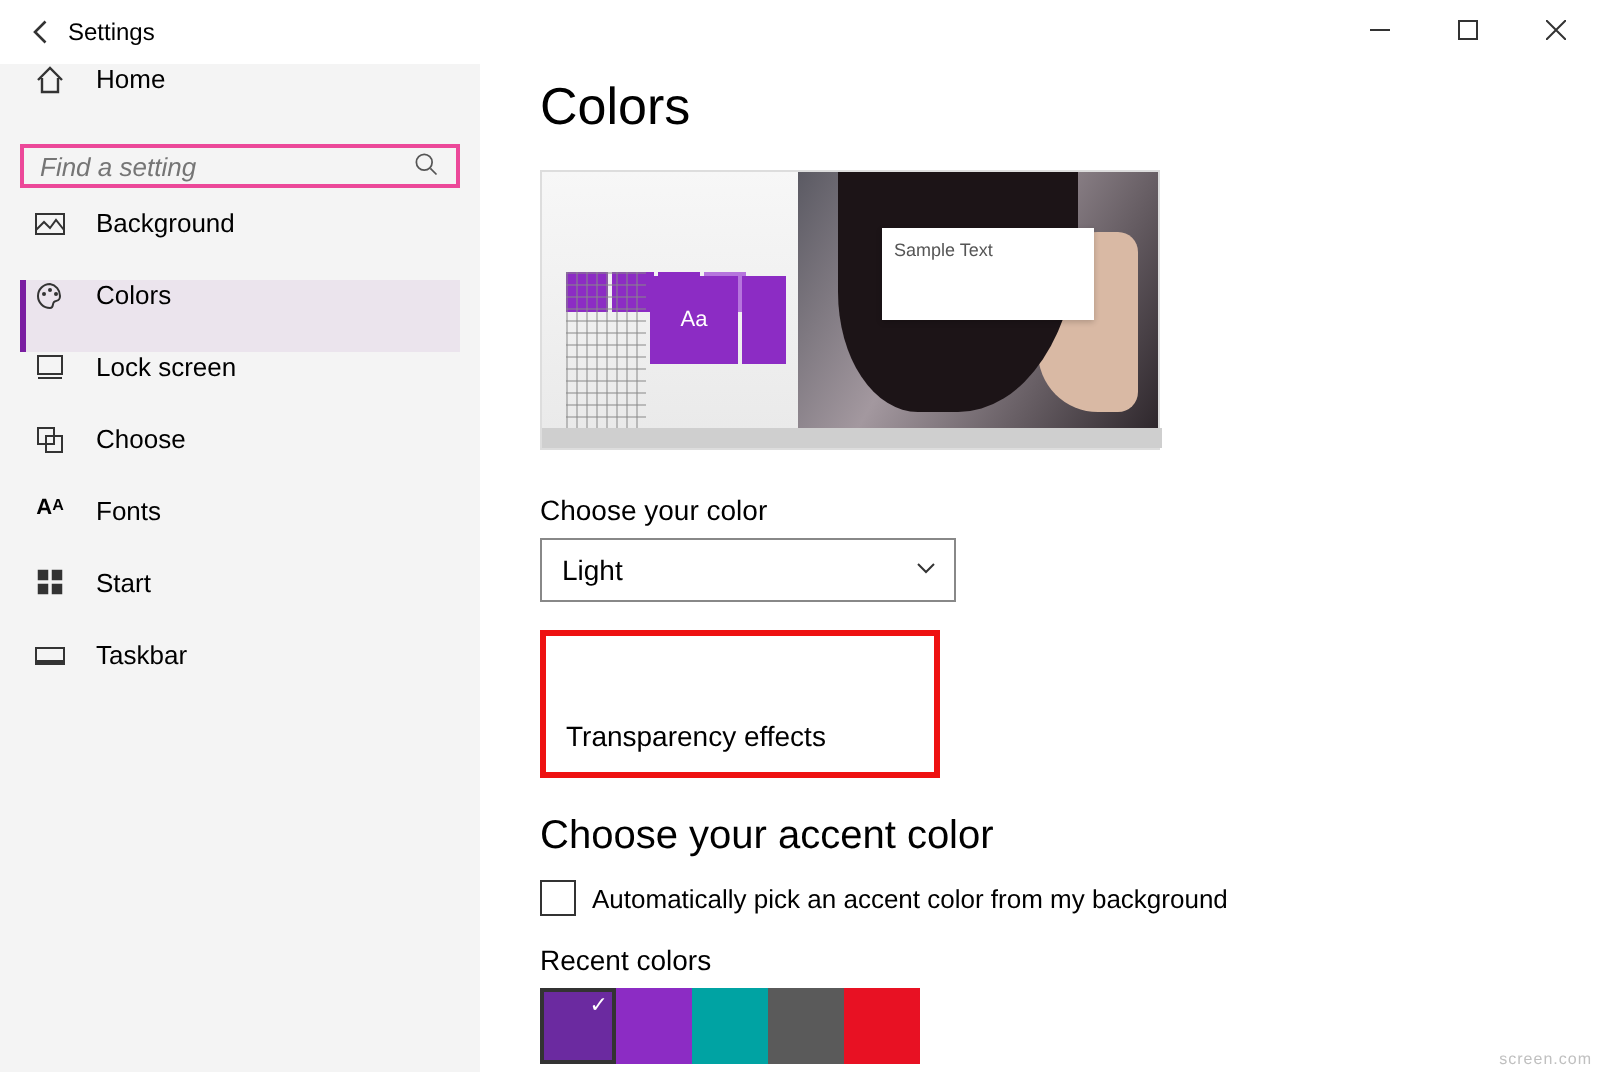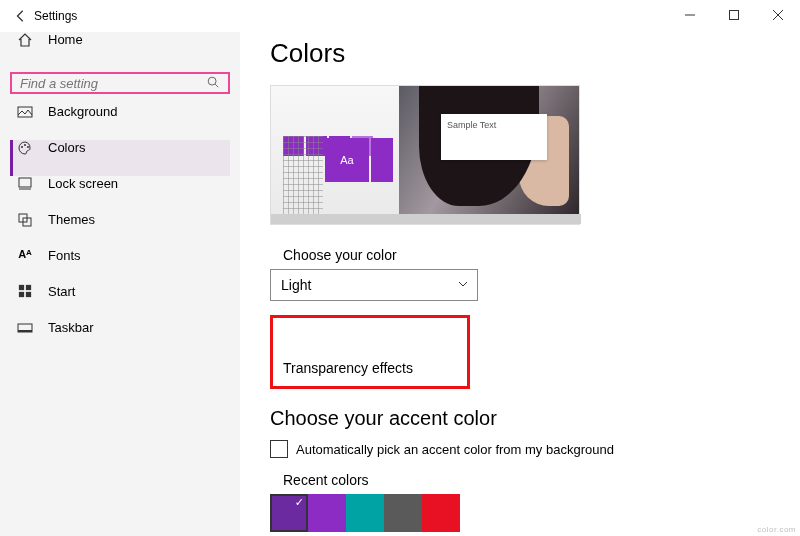--- a/index.html
+++ b/index.html
@@ -34,21 +34,21 @@
   .t-a { left: 88px; bottom: 54px; width: 22px; height: 22px; }
   .t-b { left: 88px; bottom: 32px; width: 22px; height: 22px; }
   .t-row { left: 42px; bottom: 10px; width: 90px; height: 20px; display:flex; }
   .t-row div { flex:1; margin-right:2px; background:#8c2cc4; }
   .t-row div:last-child { background:#b675dd; margin-right:0; }
   .prev-right { position: absolute; right: 0; top: 0; width: 180px; height: 100%; background: linear-gradient(120deg,#5b5a63,#a3989f 40%,#2a2328); }
   .hair { position:absolute; left:20px; top:0; width:120px; height:120px; background:#1c1417; border-radius: 0 0 60px 40px / 0 0 90px 60px; }
   .skin { position:absolute; right:10px; top:30px; width:50px; height:90px; background:#d9b9a4; border-radius:30px 10px 10px 30px; }
   .popup { position: absolute; left: 156px; top: 28px; width: 106px; height: 46px; background: #fff; padding: 6px; font-size: 9px; color:#555; box-shadow: 0 1px 3px rgba(0,0,0,.2); margin-left: 14px; }
 
-  .section-label { margin: 22px 0 6px 13px; font-size: 14px; }
+  .section-label { margin: 22px 0 6px 0; font-size: 14px; }
   .select-custom { width: 208px; height: 32px; border: 1px solid #888; display: flex; align-items: center; justify-content: space-between; padding: 0 8px 0 10px; font-size: 14px; }
 
   .red-box { border: 3px solid #e11; padding: 6px 10px 10px 10px; margin-top: 14px; width: 200px; }
   .toggle-row { display: flex; align-items: center; gap: 10px; margin-top: 6px; }
   .toggle { width: 40px; height: 18px; border-radius: 10px; background: #8c2cc4; position: relative; }
   .toggle .knob { position: absolute; right: 2px; top: 2px; width: 14px; height: 14px; background: #fff; border-radius: 50%; }
 
   h2 { font-weight: 400; font-size: 20px; margin-top: 18px; }
   .chk-row { display: flex; align-items: center; gap: 8px; margin-top: 10px; font-size: 13px; }
   .chk { width: 18px; height: 18px; border: 1px solid #333; }
@@ -137,21 +137,21 @@
         </span>
       <span>Lock screen</span>
     </div>
     <div class="side-item">
       <span class="ico">
           <svg width="16" height="16" viewBox="0 0 16 16">
             <rect x="2" y="2" width="8" height="8" stroke="#333" fill="none"></rect>
             <rect x="6" y="6" width="8" height="8" stroke="#333" fill="none"></rect>
           </svg>
         </span>
-      <span>Themes</span>
+      <span>Choose</span>
     </div>
     <div class="side-item">
       <span class="ico" style="font-size:11px;font-weight:600;">A<span style="font-size:8px;">A</span></span>
       <span>Fonts</span>
     </div>
     <div class="side-item">
       <span class="ico">
           <svg width="14" height="14" viewBox="0 0 16 16">
             <rect x="1" y="1" width="6" height="6" fill="#333"></rect>
             <rect x="9" y="1" width="6" height="6" fill="#333"></rect>
@@ -222,13 +222,13 @@
     <div class="swatches">
       <div class="sw sel" style="background:#6b2aa0"></div>
       <div class="sw" style="background:#8c2cc4"></div>
       <div class="sw" style="background:#00a3a3"></div>
       <div class="sw" style="background:#5a5a5a"></div>
       <div class="sw" style="background:#e81123"></div>
     </div>
   </div>
 </div>
 
-<div class="watermark">color.com</div>
+<div class="watermark">screen.com</div>
 
 </body></html>

